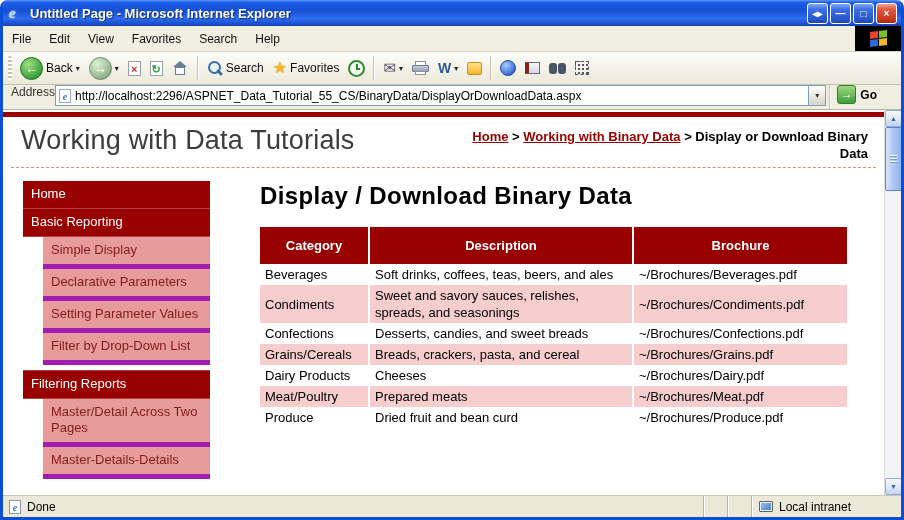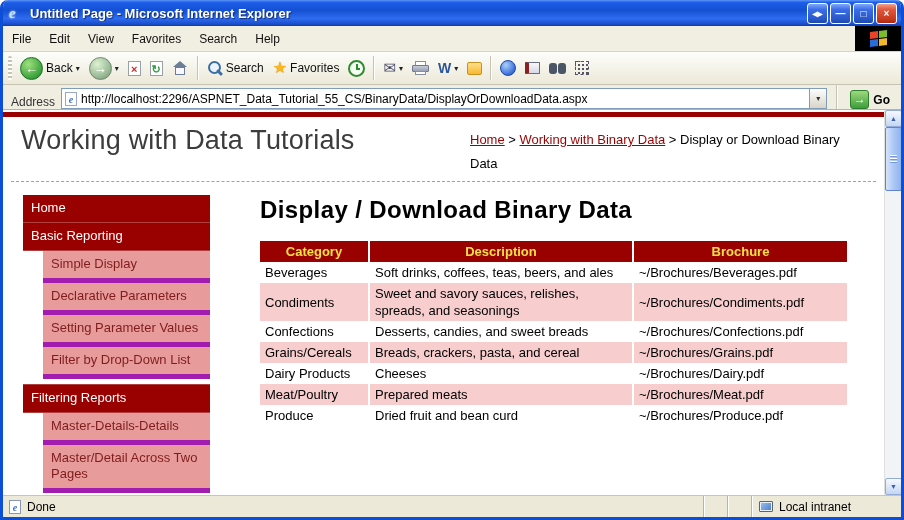--- a/index.html
+++ b/index.html
@@ -70,56 +70,56 @@
     background:radial-gradient(circle at 35% 30%,#A8D0F8,#3468D8 75%,#1C48A8); }
   .book { width:15px; height:12px; background:linear-gradient(#F8F8F8,#D8D8E8); border:1px solid #666E80; border-left:4px solid #8B2020; border-radius:1px; }
   .bino { position:relative; width:17px; height:11px; display:inline-block; }
   .bino::before,.bino::after { content:""; position:absolute; width:8px; height:11px; background:#4A5568; border-radius:3px; top:0; }
   .bino::before { left:0; } .bino::after { right:0; }
   .gridic { width:14px; height:14px; border:1px dashed #556;
     background:radial-gradient(#556 1px, transparent 1.2px); background-size:4px 4px; background-position:1px 1px; }
   .tsep { width:2px; height:24px; margin:0 3px; border-left:1px solid #C6C3B4; border-right:1px solid #FFF; }
 
   
-  .addressbar { flex:0 0 25px; display:flex; align-items:flex-end; background:#F0EEE1;
-    border-bottom:1px solid #B8B4A2; padding:0 4px 0 8px; gap:6px; }
+  .addressbar { flex:0 0 25px; display:flex; align-items:flex-start; background:#F0EEE1;
+    border-bottom:1px solid #B8B4A2; padding:0 17px 0 8px; }
   .addr-label { font-size:12px; color:#333; }
   .addr-input { flex:1; height:21px; background:#fff; border:1px solid #7F9DB9; display:flex; align-items:center; padding-left:3px; cursor:text; }
   .page-fav { position:relative; width:12px; height:14px; background:#fff; border:1px solid #9AA8C8; margin-right:4px; flex:0 0 12px; }
   .page-fav span { position:absolute; inset:0; color:#3A6EC8; font:italic bold 10px/13px "Liberation Serif",serif; text-align:center; }
   .addr-text { flex:1; font-size:12px; color:#000; white-space:nowrap; overflow:hidden; }
   .addr-dd { flex:0 0 17px; height:19px; background:linear-gradient(#FEFEFE,#D8D4C8); border-left:1px solid #7F9DB9;
     text-align:center; font-size:8px; line-height:19px; color:#333; cursor:pointer; }
   .go-wrap { display:flex; align-items:center; gap:4px; padding:0 7px 0 3px; cursor:pointer; }
   .go-icon { width:19px; height:19px; border-radius:3px; background:linear-gradient(180deg,#9ED87E,#3E9E3C);
     border:1px solid #2E7E2C; color:#fff; font-weight:bold; font-size:12px; line-height:17px; text-align:center; }
   .go-label { font-size:12px; font-weight:bold; }
 
   
   .pagearea { flex:1; display:flex; min-height:0; background:#fff; }
   .webpage { flex:1; display:flex; flex-direction:column; overflow:hidden; background:#fff; }
   .page-topbar { flex:0 0 5px; background:#990000; margin-top:2px; }
   .page-header { display:flex; justify-content:space-between; padding:8px 16px 2px 18px; }
   .site-title { font-size:27px; color:#3C3C3C; letter-spacing:.2px; white-space:nowrap; }
-  .breadcrumb { flex:0 0 398px; width:398px; font-size:13px; font-weight:normal; line-height:24px; margin-top:3px; color:#000; }
+  .breadcrumb { flex:0 0 398px; width:398px; font-size:13px; font-weight:bold; line-height:17px; margin-top:3px; color:#000;text-align:right; }
   .bc-link { color:#990000; text-decoration:underline; cursor:pointer; }
   .bc-sep { color:#000; }
   .dashed-sep { border-top:1px dashed #D98B8B; margin:3px 8px 0; }
   .content-row { flex:1; display:flex; padding-top:13px; overflow:hidden; }
 
   .sidebar { flex:0 0 187px; width:187px; margin-left:20px; }
   .nav-item { font-size:13px; line-height:16px; padding:5px 8px 6px; cursor:pointer; }
   .nav-top { background:#990000; color:#fff; border-bottom:1px solid #B04040; }
   .nav-sub { background:#E89B9B; color:#7f1d1d; margin-left:20px; border-bottom:5px solid #a21caf; }
   .nav-sub + .nav-top { margin-top:5px; border-top:1px solid #B04040; }
 
   .main { margin-left:50px; width:591px; }
   .main h1 { font-size:24px; letter-spacing:.4px; margin:1px 0 17px; color:#000; font-weight:bold; }
   table.grid { border-collapse:separate; border-spacing:2px 0; margin-left:-2px; table-layout:fixed; width:591px; }
-  table.grid th { background:#990000; color:#fde047; font-size:13px; font-weight:bold; padding:3px 4px; text-align:center; }
+  table.grid th { background:#990000; color:#ffffff; font-size:13px; font-weight:bold; padding:11px 4px; text-align:center; }
   table.grid td { font-size:13px; padding:2px 5px; line-height:17px; vertical-align:middle; color:#000; }
   table.grid tbody tr:nth-child(even) td { background:#F7CDCE; }
   table.grid th:nth-child(1), table.grid td:nth-child(1) { width:108px; }
   table.grid th:nth-child(2), table.grid td:nth-child(2) { width:262px; }
   table.grid th:nth-child(3), table.grid td:nth-child(3) { width:213px; }
 
   
   .scrollcol { flex:0 0 17px; position:relative; background:#F2F3F7; border-left:1px solid #E0E0DC; }
   .scr-btn { position:absolute; left:0; width:17px; height:17px; cursor:pointer;
     background:linear-gradient(180deg,#F6F9FF,#C4D6F2); border:1px solid #93ABD8; border-radius:2px;
@@ -277,22 +277,22 @@
       <div class="dashed-sep"></div>
       <div class="content-row">
         <div class="sidebar">
             <div class="nav-item nav-top">Home</div>
             <div class="nav-item nav-top">Basic Reporting</div>
             <div class="nav-item nav-sub">Simple Display</div>
             <div class="nav-item nav-sub">Declarative Parameters</div>
             <div class="nav-item nav-sub">Setting Parameter Values</div>
             <div class="nav-item nav-sub">Filter by Drop-Down List</div>
             <div class="nav-item nav-top">Filtering Reports</div>
+            <div class="nav-item nav-sub">Master/Detail Across Two Pages</div>
             <div class="nav-item nav-sub">Master-Details-Details</div>
-            <div class="nav-item nav-sub">Master/Detail Across Two Pages</div>
           </div>
         <div class="main">
           <h1>Display / Download Binary Data</h1>
           <table class="grid">
             <thead>
                 <tr>
                   <th>Category</th>
                   <th>Description</th>
                   <th>Brochure</th>
                 </tr>

